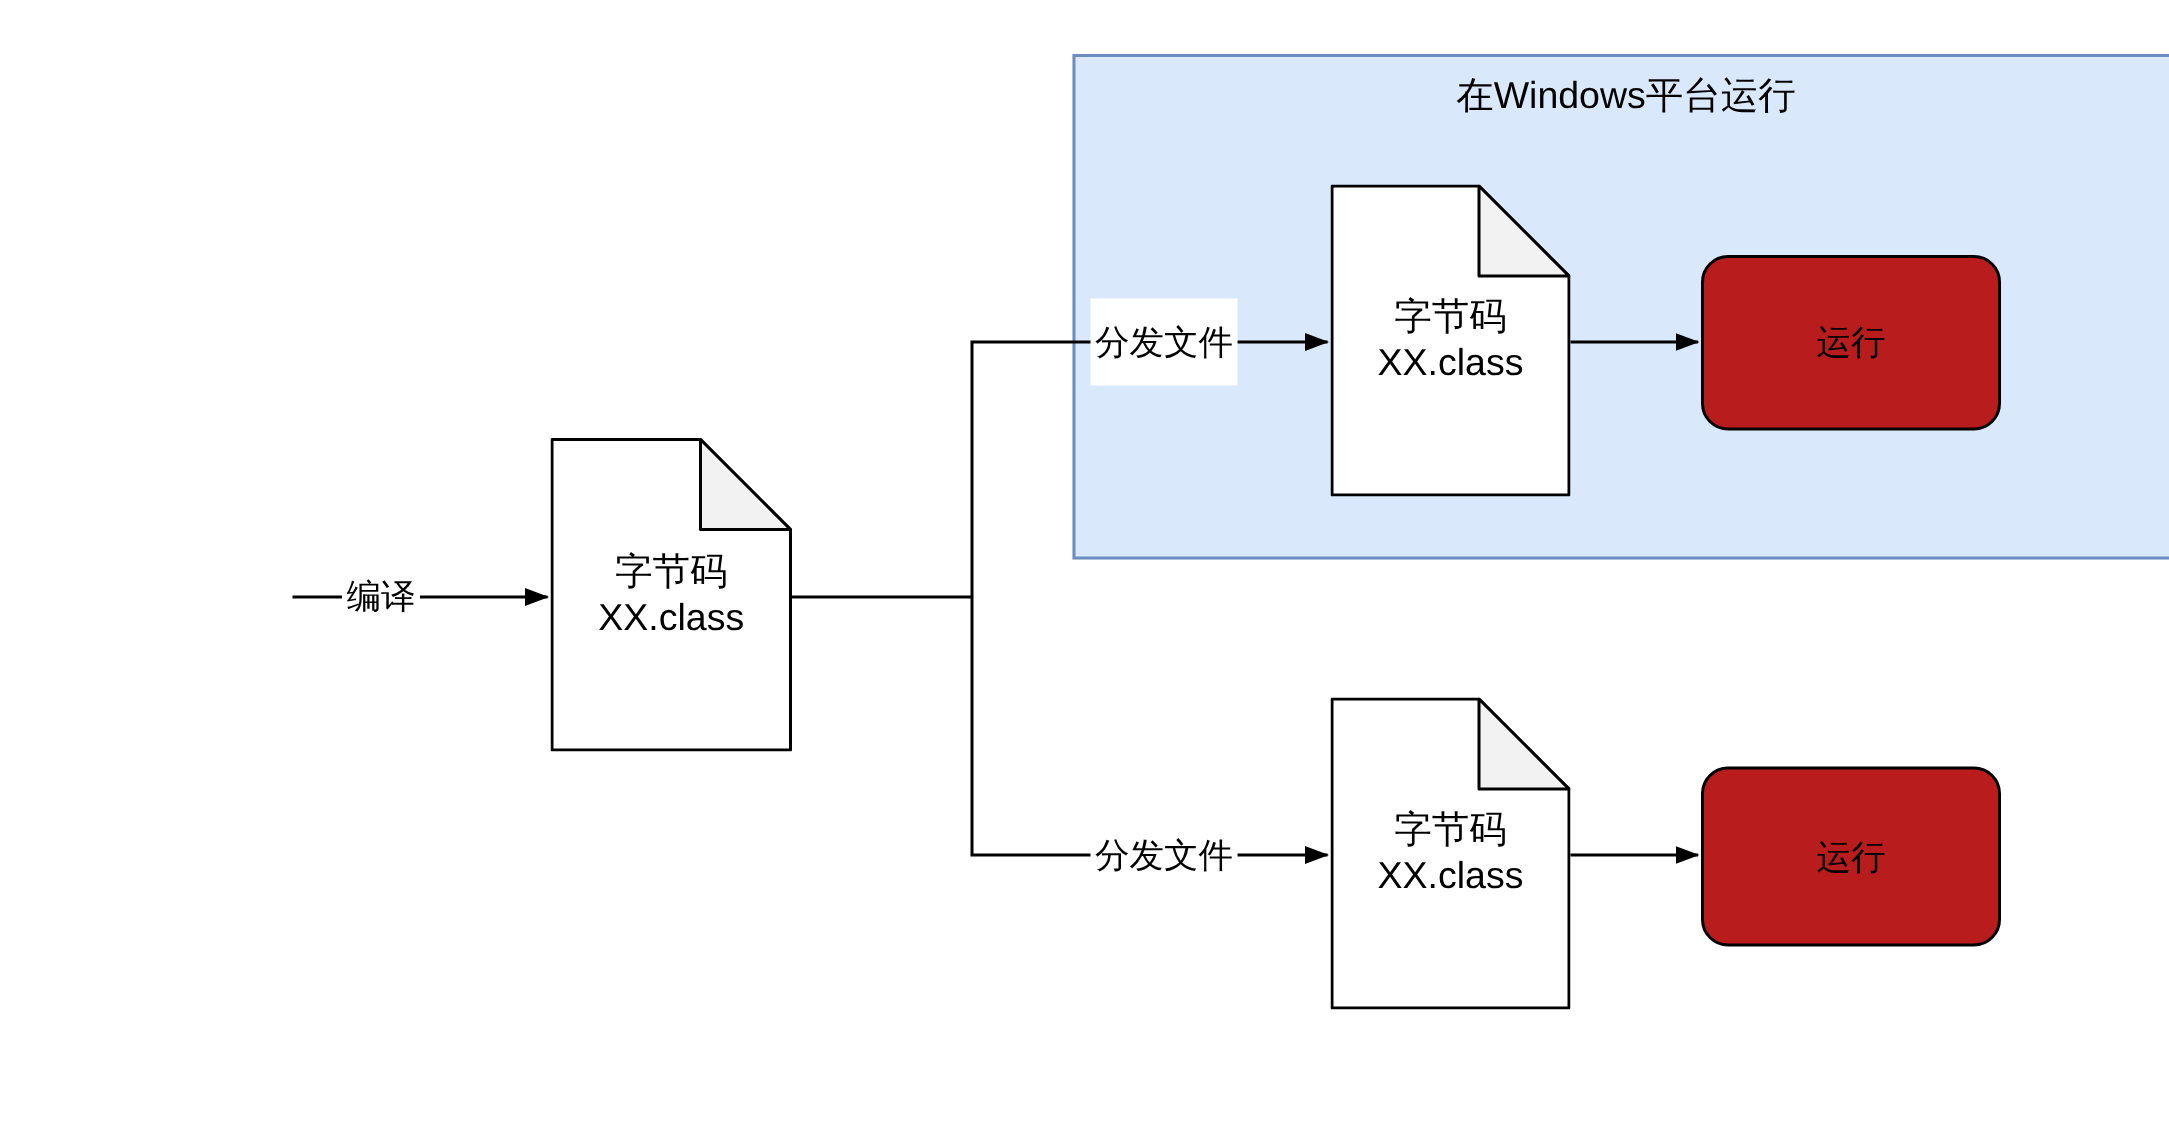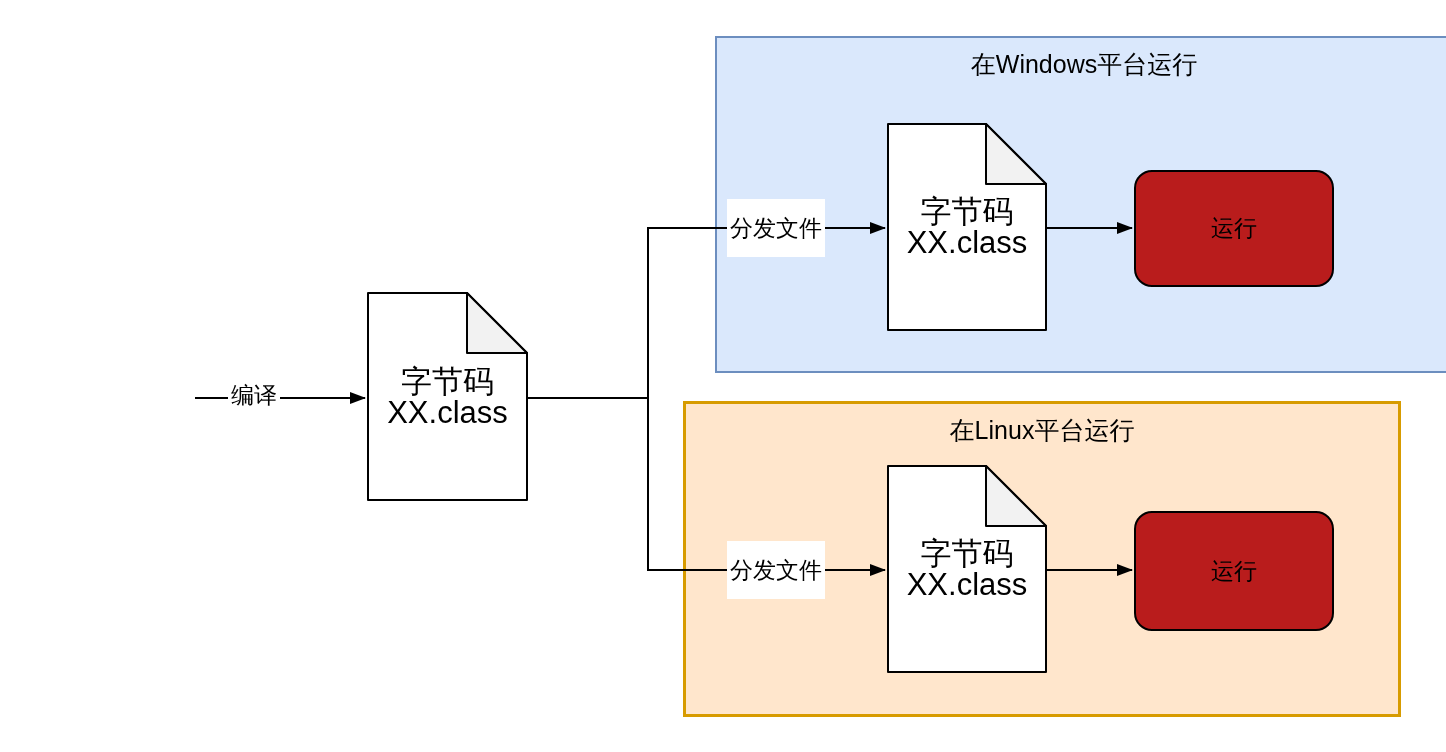--- a/index.html
+++ b/index.html
@@ -63,21 +63,21 @@
     width: 100%; height: 100%;
     display: block;
   }
   .doc-label {
     position: absolute;
     left: 0; top: 0; right: 0; bottom: 0;
     display: flex;
     flex-direction: column;
     align-items: center;
     justify-content: center;
-    font-size: 31px;
+    font-size: 25px;
     line-height: 31px;
     text-align: right;
     z-index: 1;
   }
   .doc-source   { left: 34px;  top: 292px; width: 161px; height: 209px; }
   .doc-bytecode { left: 367px; top: 292px; width: 161px; height: 209px; }
   .doc-win      { left: 887px; top: 123px; width: 160px; height: 208px; }
   .doc-linux    { left: 887px; top: 465px; width: 160px; height: 208px; }
 
   
@@ -100,36 +100,33 @@
   .edge-label {
     position: absolute;
     transform: translate(-50%, -50%);
     background: #ffffff;
     padding: 15px 3px;
     font-size: 23px;
     line-height: 28px;
     white-space: nowrap;
     z-index: 4;
   }
-  .label-compile  { left: 254px; top: 397px; font-family: Liberation Mono, monospace; }
+  .label-compile  { left: 254px; top: 397px; }
   .label-dist-win { left: 776px; top: 228px; }
   .label-dist-lin { left: 776px; top: 570px; }
 </style>
 </head>
 <body>
 
 <div class="canvas">
 
   <div class="container-box container-windows">
     <div class="container-title">在Windows平台运行</div>
   </div>
 
-  <div class="container-box container-linux">
-    <div class="container-title">在Linux平台运行</div>
-  </div>
 
   <svg class="connectors" viewBox="0 0 1446 752">
     <defs>
       <marker id="arrowhead" markerUnits="userSpaceOnUse" markerWidth="16" markerHeight="12" refX="15" refY="6" orient="auto">
         <path d="M0,0 L16,6 L0,12 Z" fill="#000000"></path>
       </marker>
     </defs>
 
     <path d="M195,398 L365,398" fill="none" stroke="#000000" stroke-width="2" marker-end="url(#arrowhead)"></path>
 

